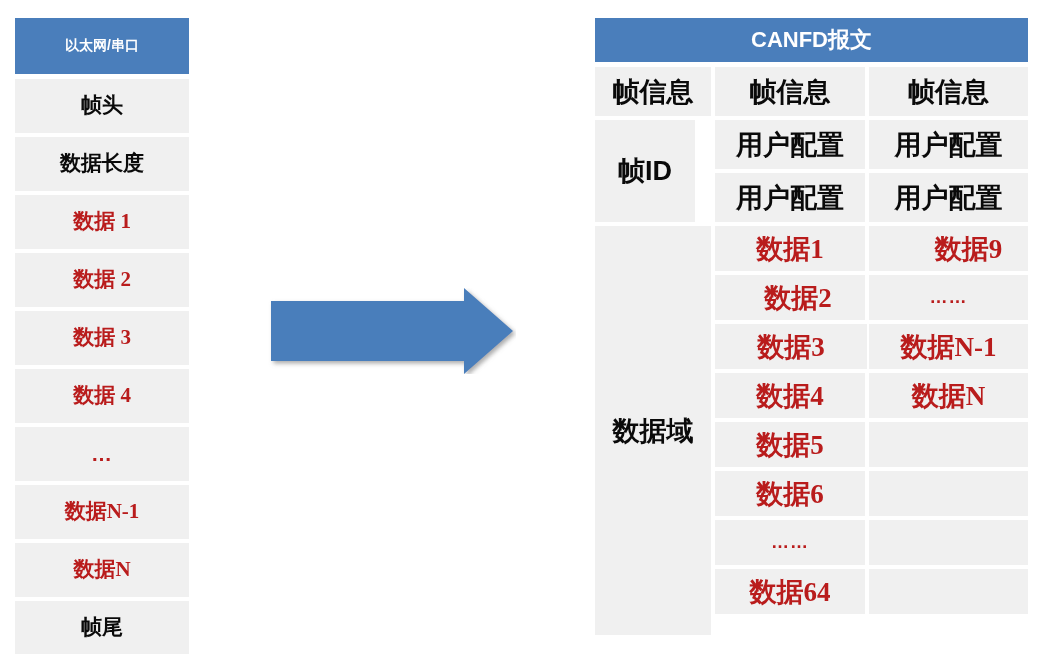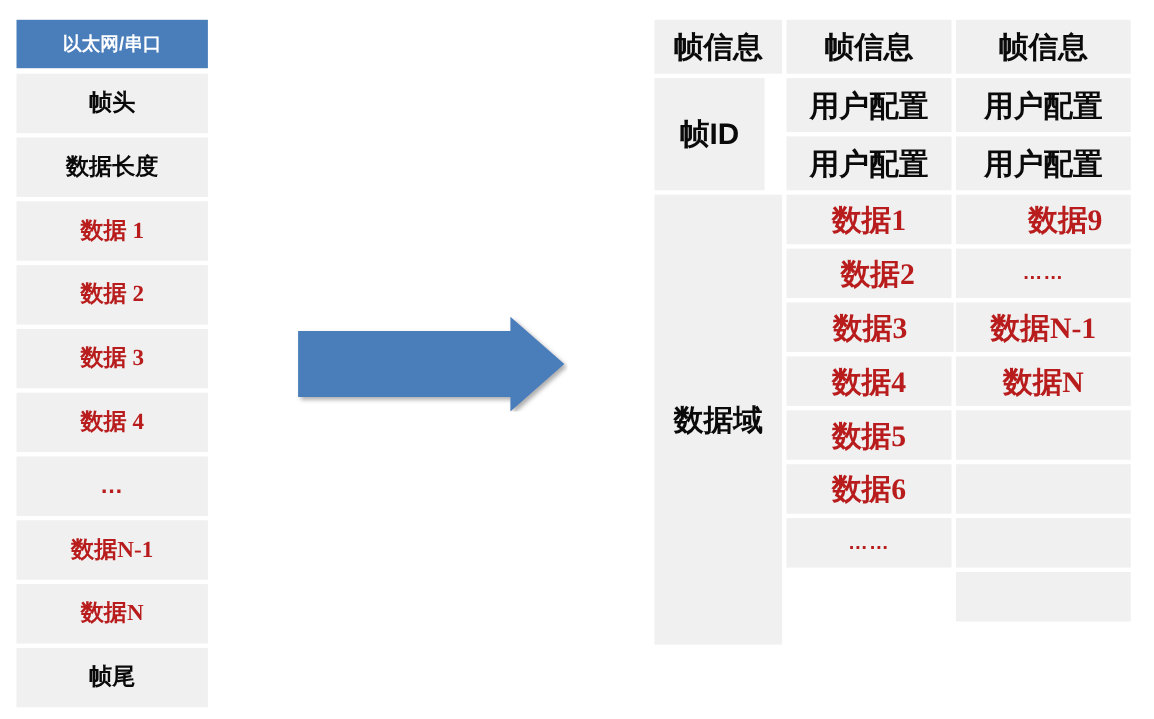--- a/index.html
+++ b/index.html
@@ -50,22 +50,22 @@
     top: 18px;
     width: 174px;
   }
   #left-table .cell {
     width: 174px;
     height: 54px;
     margin-bottom: 4px;
     font-size: 21px;
   }
   #left-table .hdr {
-    height: 44px;
-    font-size: 17px;
+    height: 56px;
+    font-size: 14px;
     margin-bottom: 5px;
   }
 
   
   #arrow {
     position: absolute;
     left: 268px;
     top: 288px;
     width: 248px;
     height: 86px;
@@ -145,40 +145,42 @@
     <defs>
       <filter id="arrowShadow" x="-20%" y="-20%" width="150%" height="160%">
         <feDropShadow dx="2.5" dy="2.5" stdDeviation="2" flood-color="#808080" flood-opacity="0.65"></feDropShadow>
       </filter>
     </defs>
     <polygon points="3,13 196,13 196,0 245,43 196,86 196,73 3,73" fill="#4a7ebb" filter="url(#arrowShadow)"></polygon>
   </svg>
 </div>
 
 <div id="right-table">
+  <div class="cell hdr title">CANFD报文</div>
 
   <div class="rt-body" style="height:568px;">
 
     <div class="rt-col c0">
       <div class="rt-cell serif-bold black-text" style="width:116px;height:49px;">帧信息</div>
       <div class="rt-cell sans-bold black-text" style="width:100px;height:102px;">帧ID</div>
       <div class="rt-cell serif-bold black-text" style="width:116px;height:409px;">数据域</div>
     </div>
 
     <div class="rt-col c1">
       <div class="rt-cell serif-bold black-text" style="width:150px;height:49px;">帧信息</div>
       <div class="rt-cell serif-bold black-text" style="width:150px;height:49px;">用户配置</div>
       <div class="rt-cell serif-bold black-text" style="width:150px;height:49px;">用户配置</div>
       <div class="rt-cell mixed blue-text" style="width:150px;height:45px;">数据1</div>
       <div class="rt-cell mixed blue-text" style="width:150px;height:45px;padding-left:16px;">数据2</div>
       <div class="rt-cell mixed blue-text" style="width:152px;height:45px;font-family:Liberation Serif, serif;">数据3</div>
       <div class="rt-cell mixed blue-text" style="width:150px;height:45px;">数据4</div>
       <div class="rt-cell mixed blue-text" style="width:150px;height:45px;">数据5</div>
       <div class="rt-cell mixed blue-text" style="width:150px;height:45px;">数据6</div>
       <div class="rt-cell dots blue-text" style="width:150px;height:45px;font-size:18px;">……</div>
+      <div class="rt-cell mixed blue-text" style="width:150px;height:45px;">数据64</div>
     </div>
 
     <div class="rt-col c2">
       <div class="rt-cell serif-bold black-text" style="width:159px;height:49px;">帧信息</div>
       <div class="rt-cell serif-bold black-text" style="width:159px;height:49px;">用户配置</div>
       <div class="rt-cell serif-bold black-text" style="width:159px;height:49px;">用户配置</div>
       <div class="rt-cell mixed blue-text" style="width:159px;height:45px;padding-left:40px;">数据9</div>
       <div class="rt-cell dots blue-text" style="width:159px;height:45px;font-size:18px;">……</div>
       <div class="rt-cell mixed blue-text" style="width:159px;height:45px;">数据N-1</div>
       <div class="rt-cell mixed blue-text" style="width:159px;height:45px;">数据N</div>

